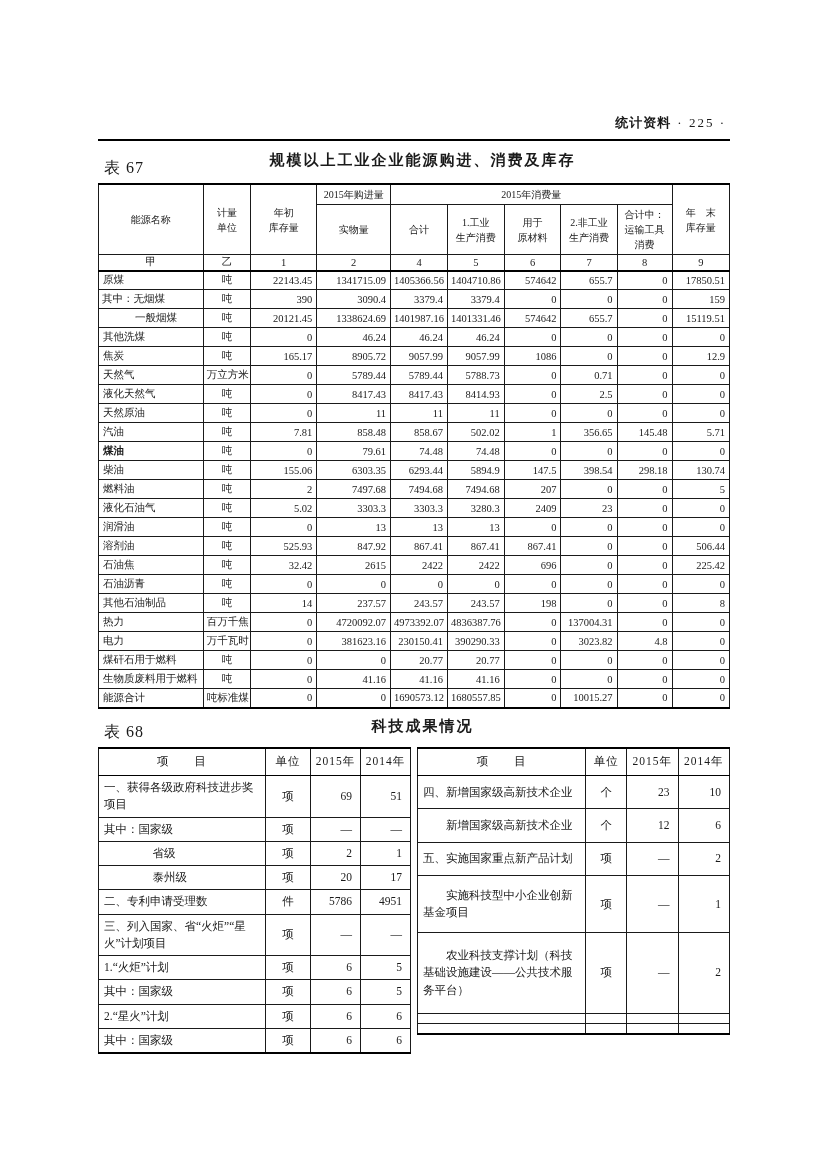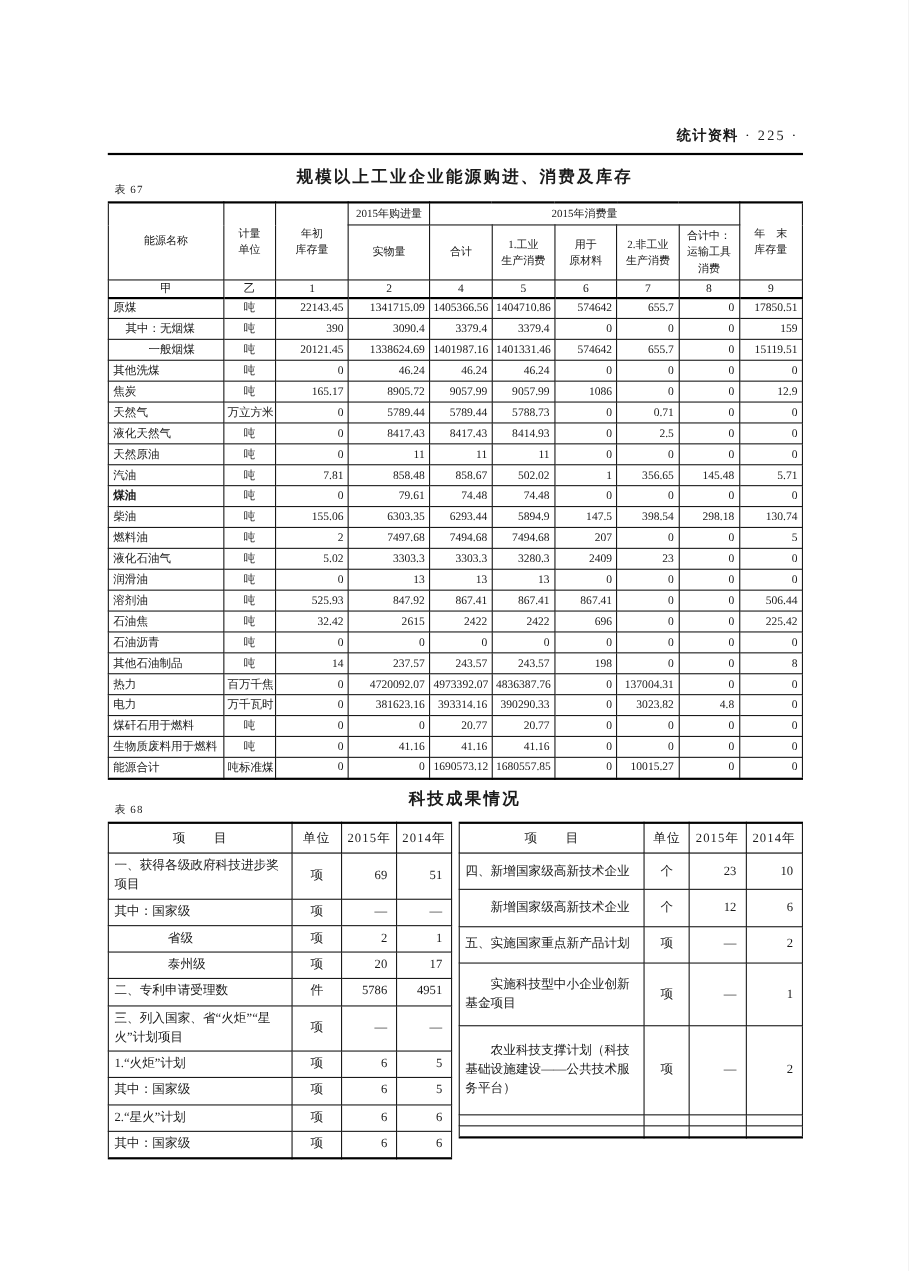--- a/index.html
+++ b/index.html
@@ -30,21 +30,21 @@
     border-bottom: 2.5px solid #000;
     font-size: 13px;
   }
   .page-header .sec { font-weight: bold; letter-spacing: 1px; }
   .page-header .pg { letter-spacing: 2px; }
 
   
   .caption-block { position: relative; height: 42px; }
   .caption-block .tbl-label {
     position: absolute; left: 6px; bottom: 4px;
-    font-size: 10px; letter-spacing: 1px;
+    font-size: 16px; letter-spacing: 1px;
   }
   .caption-block .tbl-title {
     position: absolute; left: 17px; right: 0; top: 10px;
     text-align: center;
     font-weight: bold;
     font-size: 15px;
     letter-spacing: 2px;
     font-family: "Liberation Sans", "DejaVu Sans", sans-serif;
   }
   .caption-block.second { height: 38px; }
@@ -75,21 +75,21 @@
     height: 19px;
     padding: 1px 3px;
     vertical-align: middle;
     overflow: hidden;
     white-space: nowrap;
   }
   .num  { text-align: right; padding-right: 4px !important; }
   .unit { text-align: center; white-space: nowrap; }
   .lbl  { text-align: left; }
   .t67 .lbl.ind0 { padding-left: 4px; }
-  .t67 .lbl.ind1 { padding-left: 15px; }
+  .t67 .lbl.ind1 { padding-left: 3px; }
   .t67 .lbl.ind2 { padding-left: 36px; }
 
   
   .t68-wrap { display: flex; gap: 6px; align-items: stretch; height: 288px; }
   .t68-wrap .half { flex: 1; }
   .t68 { height: 100%; border: 1px solid #1a1a1a; border-top: 2.5px solid #000; border-bottom: 2.5px solid #000; }
   .t68 th, .t68 td { border: 1px solid #1a1a1a; }
   .t68 th {
     font-weight: normal;
     font-size: 11.5px;
@@ -403,21 +403,21 @@
             <td class="num">0</td>
             <td class="num">137004.31</td>
             <td class="num">0</td>
             <td class="num">0</td>
           </tr>
           <tr>
             <td class="lbl ind0" style="white-space: normal;">电力</td>
             <td class="unit">万千瓦时</td>
             <td class="num">0</td>
             <td class="num">381623.16</td>
-            <td class="num">393314.16</td>
+            <td class="num">230150.41</td>
             <td class="num">390290.33</td>
             <td class="num">0</td>
             <td class="num">3023.82</td>
             <td class="num">4.8</td>
             <td class="num">0</td>
           </tr>
           <tr>
             <td class="lbl ind0" style="white-space: normal;">煤矸石用于燃料</td>
             <td class="unit">吨</td>
             <td class="num">0</td>

